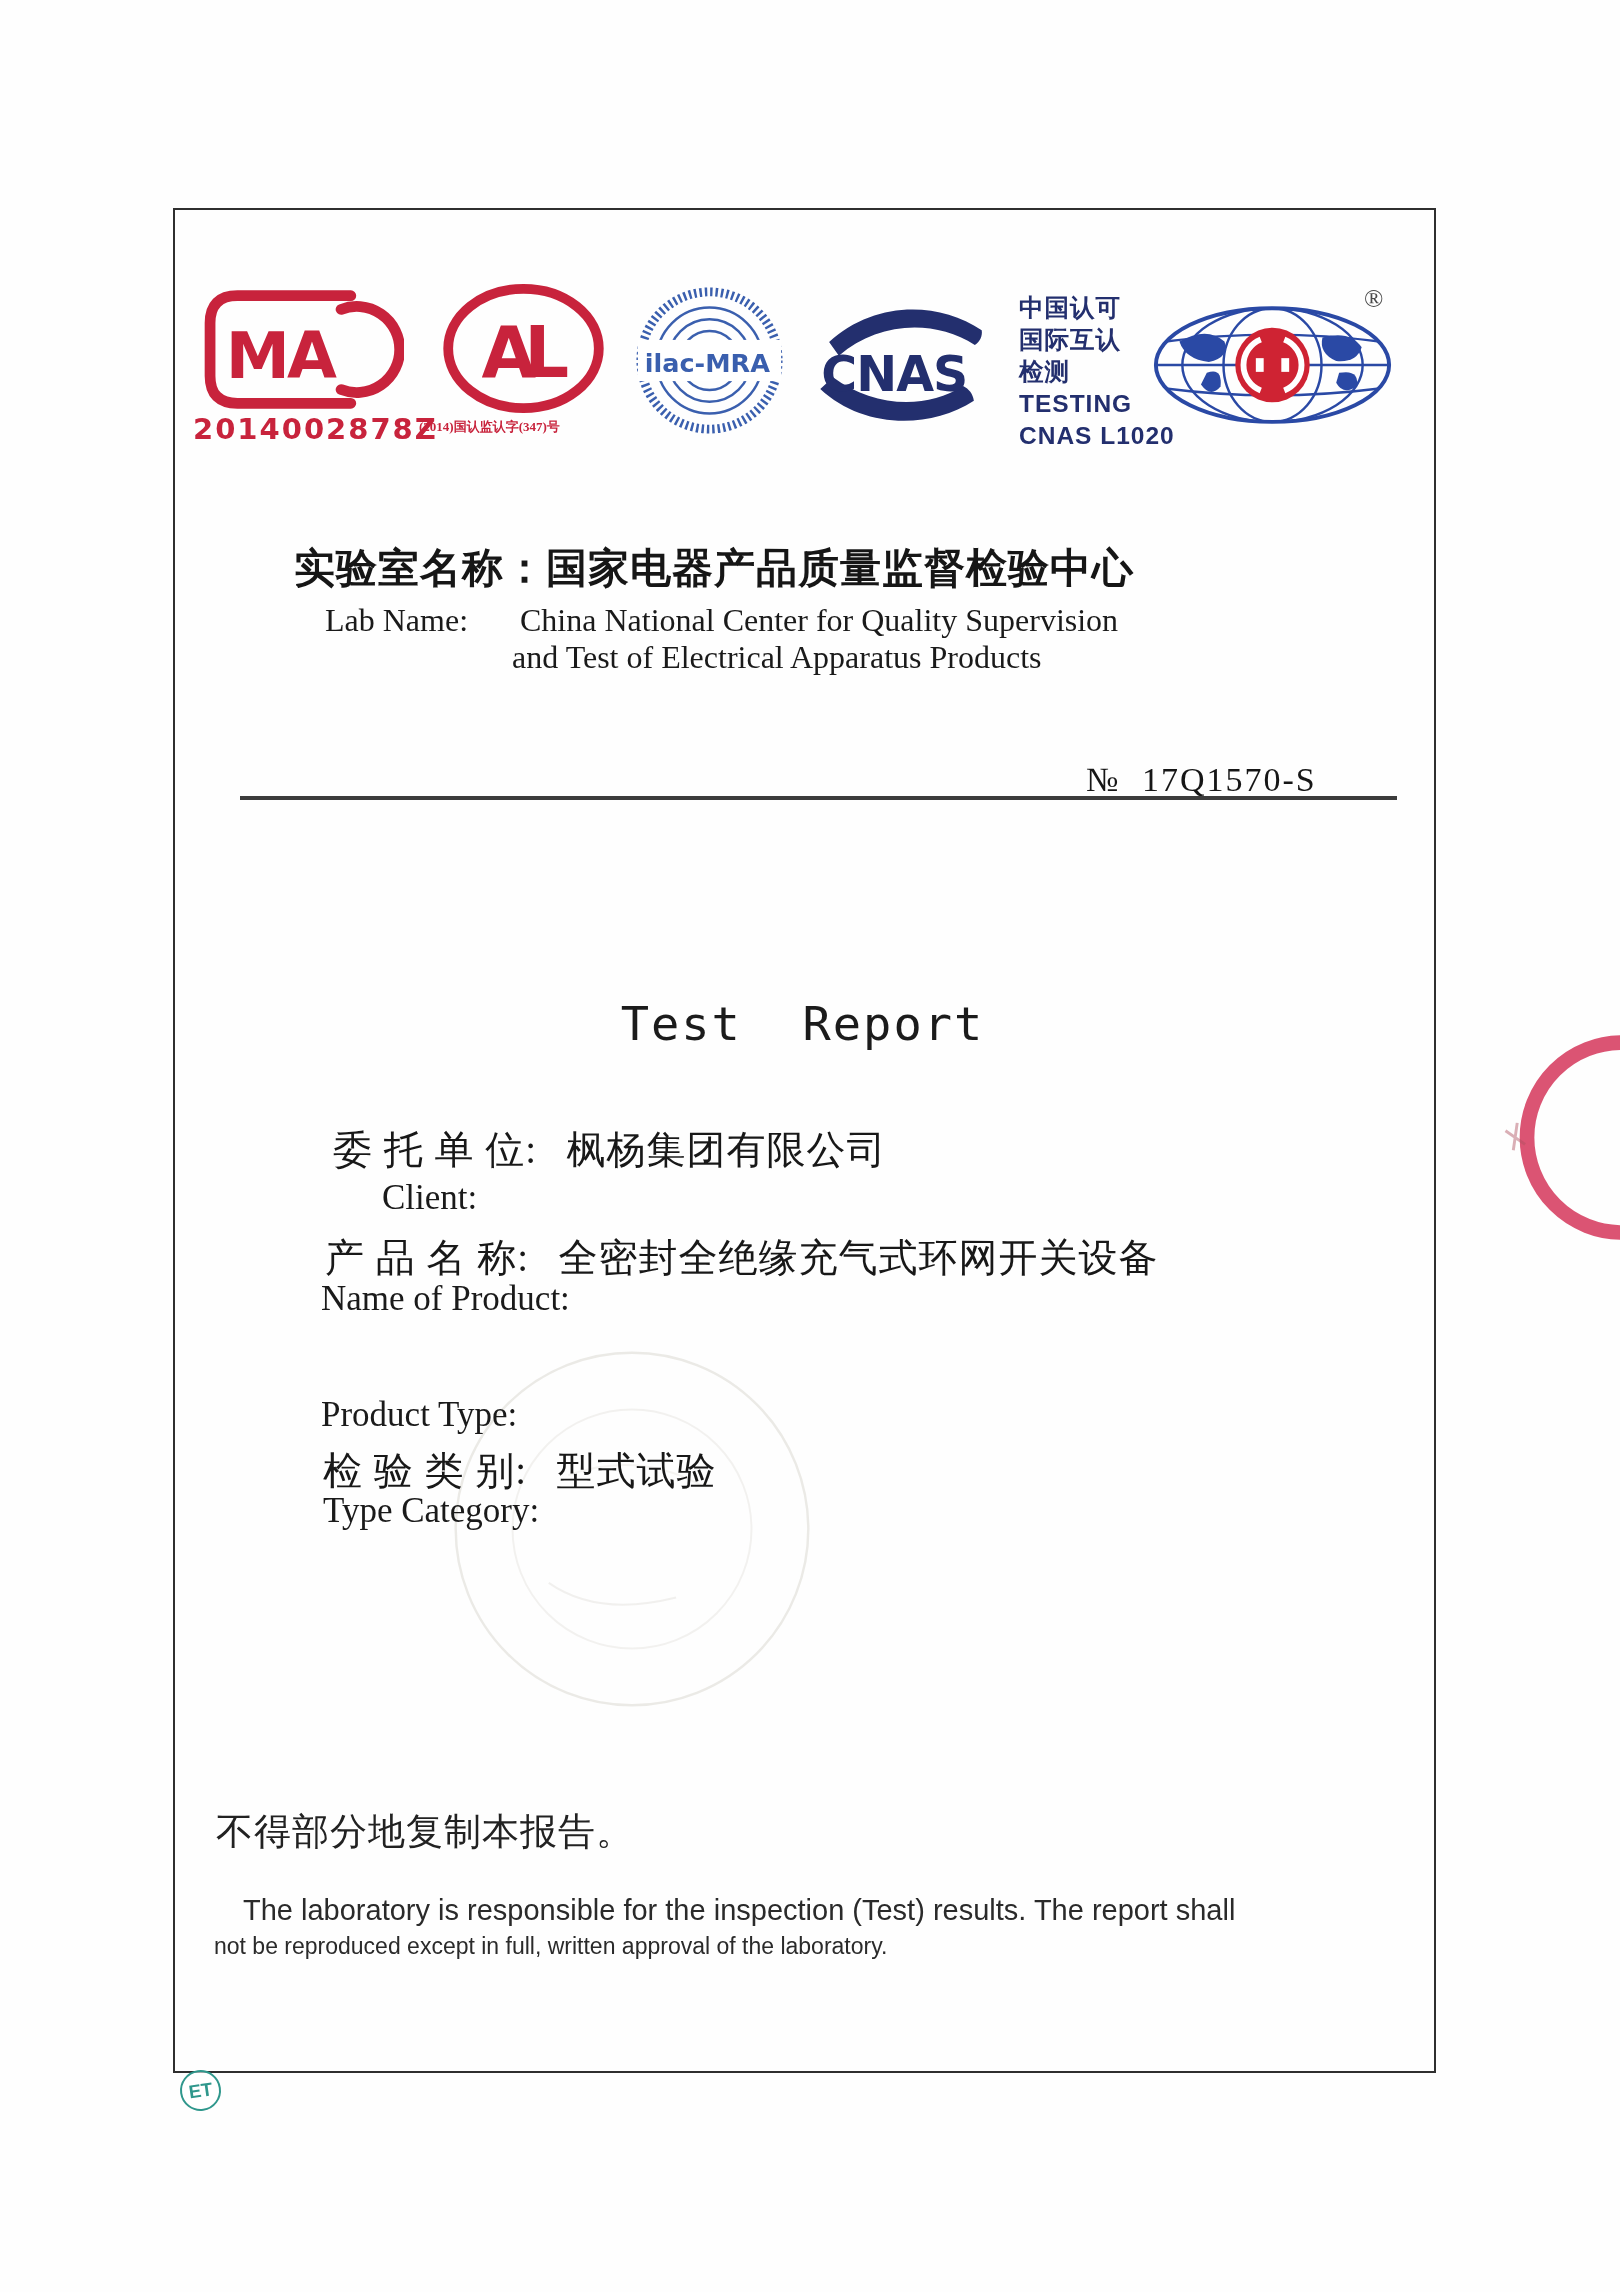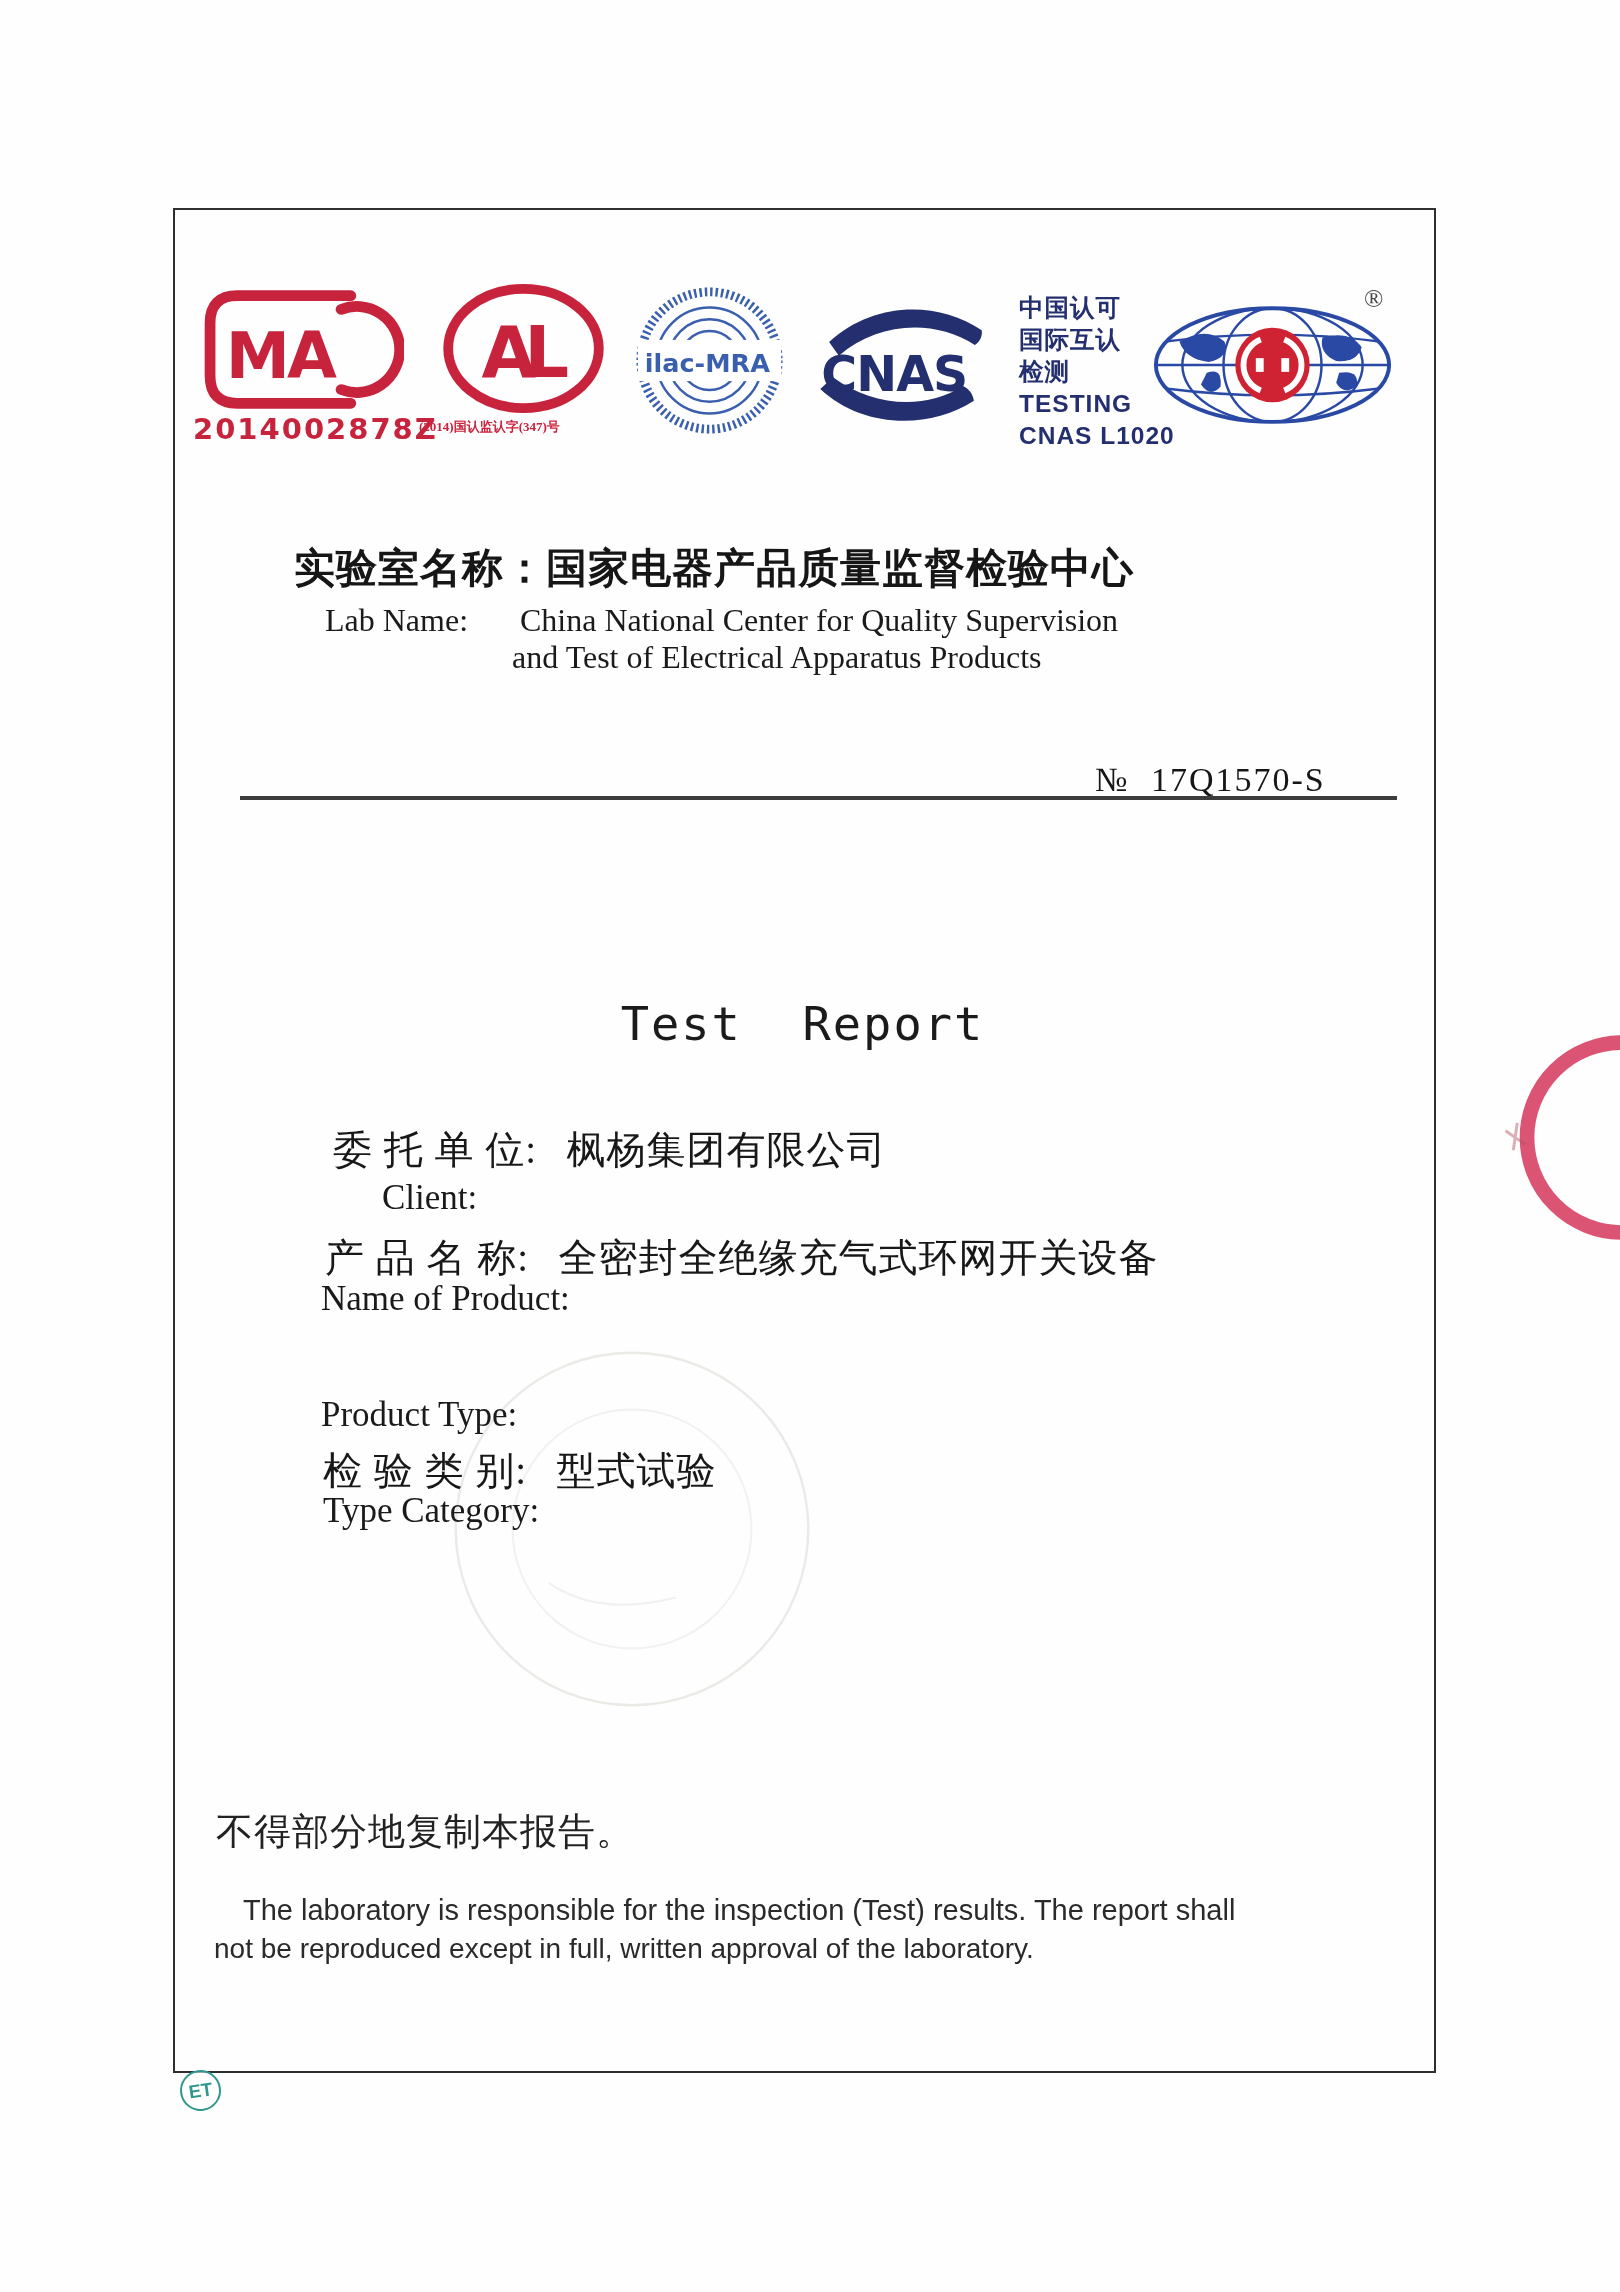--- a/index.html
+++ b/index.html
@@ -18,21 +18,21 @@
           color:#232f6e;font-family:"Liberation Sans","DejaVu Sans",sans-serif;letter-spacing:1px;}
   .regmark{left:1364px;top:284px;font-size:25.5px;color:#4a4a4a;}
 
   
   .lab-cn{left:294px;top:541px;font-size:41px;font-weight:600;letter-spacing:1px;
           font-family:"Liberation Sans","DejaVu Sans",sans-serif;color:#161616;}
   .lab-en-label{left:325px;top:602px;font-size:32px;color:#1a1a1a;}
   .lab-en-1{left:520px;top:602px;font-size:32px;color:#1a1a1a;}
   .lab-en-2{left:512px;top:639px;font-size:32px;color:#1a1a1a;}
 
-  .report-no{left:1086px;top:761px;font-size:34px;color:#161616;margin-left:9px;}
+  .report-no{left:1086px;top:761px;font-size:34px;color:#161616;}
   .report-no .val{margin-left:23.5px;letter-spacing:2px;}
   .rule{left:240px;top:796px;width:1157px;height:3.9px;background:#3c3c3c;}
 
   .title-cn{left:173px;top:857px;width:1259px;text-align:center;font-size:63px;
             font-weight:500;letter-spacing:2px;color:#1b1b1b;
             font-family:"Liberation Sans","DejaVu Sans",sans-serif;}
   .title-en{left:173px;top:996px;width:1259px;text-align:center;font-size:47px;
             letter-spacing:2px;white-space:pre;color:#1b1b1b;
             font-family:"DejaVu Sans Mono",monospace;}
 
@@ -40,21 +40,21 @@
   .frow{position:absolute;font-size:39px;color:#181818;white-space:nowrap;}
   .frow .fl{letter-spacing:1px;}
   .frow .fv{margin-left:19.6px;letter-spacing:1px;}
   .fen{position:absolute;font-size:35px;color:#1a1a1a;}
 
   
   .dc1{left:272px;top:1756px;font-size:37px;letter-spacing:1px;color:#222;}
   .dc2{left:216px;top:1807px;font-size:37px;letter-spacing:1px;color:#222;}
   .de1{left:243px;top:1894px;font-size:29px;color:#2a2a2a;
        font-family:"Liberation Sans","DejaVu Sans",sans-serif;}
-  .de2{left:214px;top:1933px;font-size:28px;color:#2a2a2a;
+  .de2{left:214px;top:1933px;font-size:23px;color:#2a2a2a;
        font-family:"Liberation Sans","DejaVu Sans",sans-serif;}
 
   .et-badge{left:180px;top:2070px;width:37px;height:37px;border:2.9px solid #2f978c;
             border-radius:50%;display:flex;align-items:center;justify-content:center;
             font-size:18.6px;font-weight:700;color:#2f978c;transform:rotate(-8deg);
             font-family:"Liberation Sans",sans-serif;background:rgba(255,255,255,.6);}
 </style>
 </head>
 <body>
 

